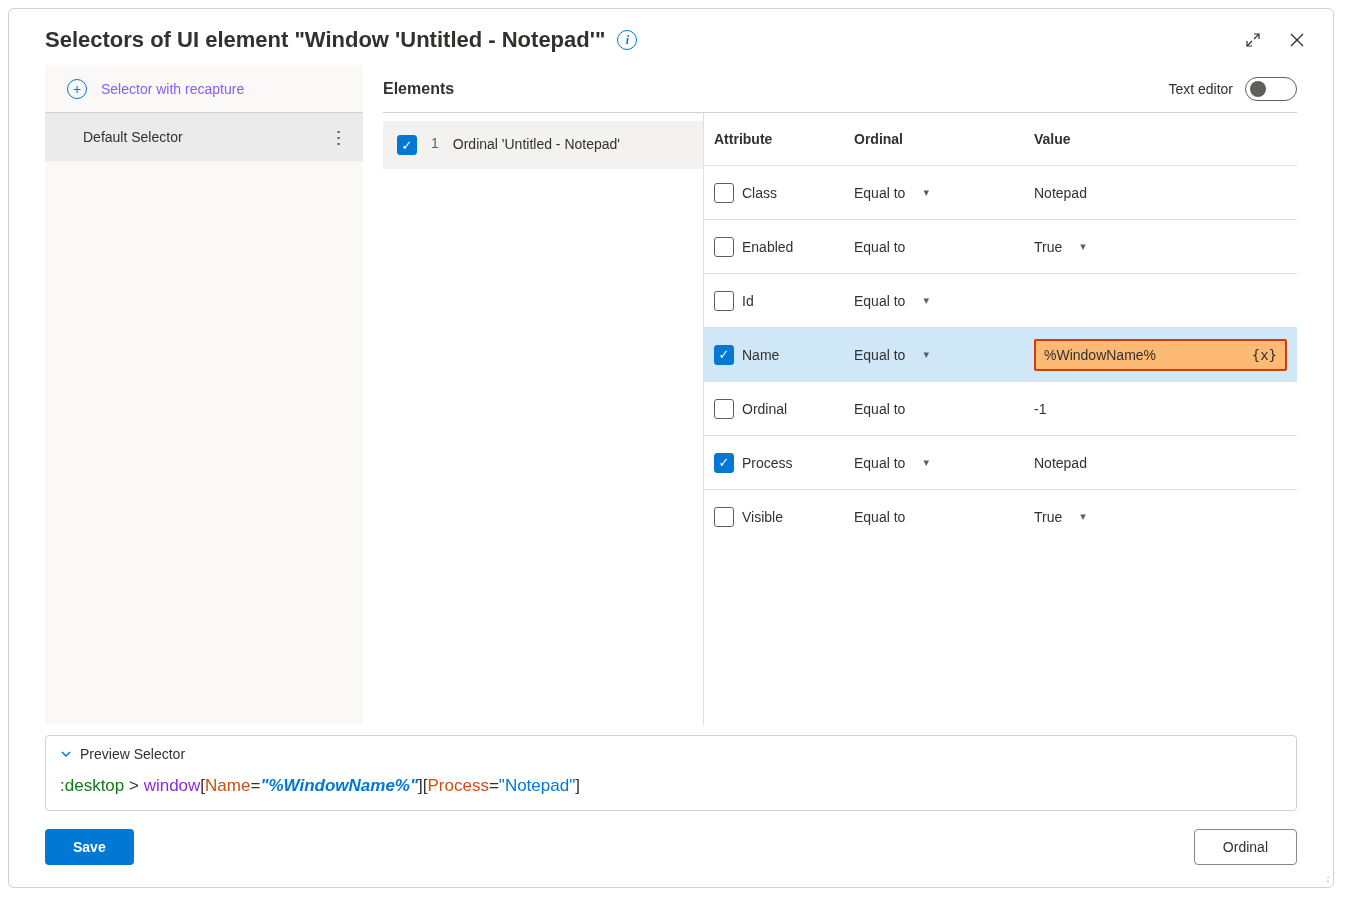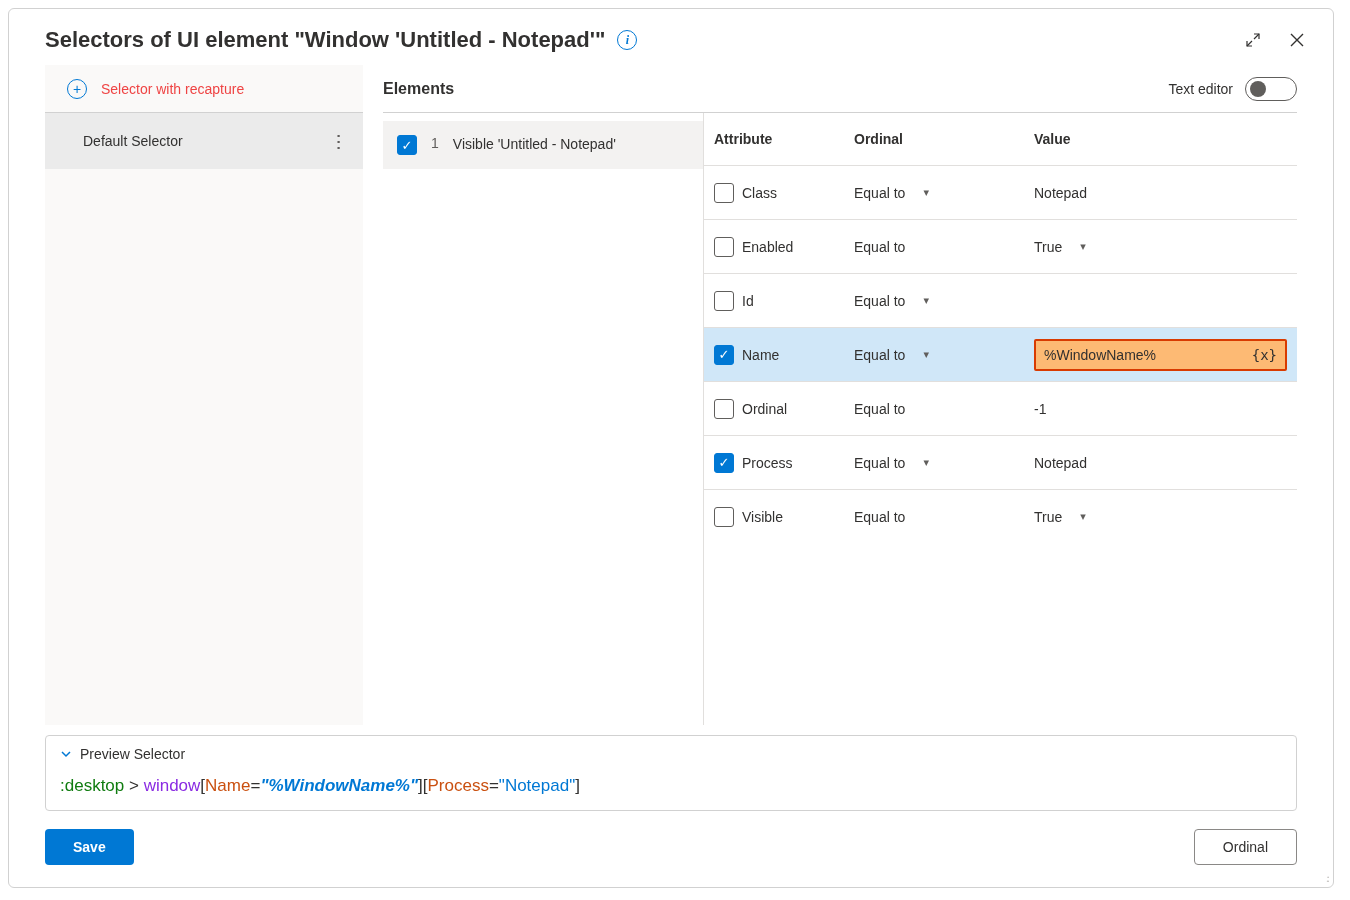--- a/index.html
+++ b/index.html
@@ -7,22 +7,22 @@
   .dialog { width: 1326px; height: 880px; margin: 8px; border: 1px solid #d1d1d1; border-radius: 6px; background: #fff; display: flex; flex-direction: column; position: relative; }
   .header { display: flex; align-items: center; padding: 18px 28px 12px 36px; }
   .title { font-size: 22px; font-weight: 600; color: #323130; }
   .info-icon { margin-left: 12px; width: 20px; height: 20px; border: 1.5px solid #0078d4; border-radius: 50%; color: #0078d4; display: flex; align-items: center; justify-content: center; font-size: 12px; font-weight: 600; font-style: italic; font-family: Georgia, serif; }
   .header-right { margin-left: auto; display: flex; gap: 28px; align-items: center; }
   .expand-icon, .close-icon { cursor: pointer; color: #323130; }
   .body { flex: 1; display: flex; padding: 0 0 0 36px; gap: 20px; overflow: hidden; }
   .sidebar { width: 318px; display: flex; flex-direction: column; }
   .add-selector { display: flex; align-items: center; gap: 14px; height: 48px; padding: 0 16px 0 22px; border-bottom: 1px solid #d1d1d1; background: #faf9f8; cursor: pointer; }
   .plus-icon { width: 20px; height: 20px; border: 1.5px solid #0078d4; border-radius: 50%; display: flex; align-items: center; justify-content: center; color: #0078d4; font-size: 14px; line-height: 1; }
-  .add-selector-label { color: #ef4444; }
-  .selector-item { display: flex; align-items: center; justify-content: space-between; height: 56px; padding: 0 16px 0 38px; background: #ebebeb; cursor: pointer; }
+  .add-selector-label { color: #8b5cf6; }
+  .selector-item { display: flex; align-items: center; justify-content: space-between; height: 48px; padding: 0 16px 0 38px; background: #ebebeb; cursor: pointer; }
   .more-icon { font-size: 18px; letter-spacing: -2px; transform: rotate(90deg); color: #605e5c; }
   .sidebar-fill { flex: 1; background: #faf9f8; }
   .main { flex: 1; display: flex; flex-direction: column; padding-right: 36px; }
   .main-header { display: flex; align-items: center; justify-content: space-between; height: 48px; border-bottom: 1px solid #d1d1d1; }
   .elements-label { font-size: 16px; font-weight: 600; }
   .text-editor-wrap { display: flex; align-items: center; gap: 12px; }
   .toggle { width: 52px; height: 24px; border: 1px solid #605e5c; border-radius: 12px; position: relative; cursor: pointer; }
   .toggle::after { content: ""; position: absolute; width: 16px; height: 16px; background: #605e5c; border-radius: 50%; top: 3px; left: 4px; }
   .content { flex: 1; display: flex; gap: 0; overflow: hidden; }
   .elements-col { width: 320px; padding-top: 8px; }
@@ -101,21 +101,21 @@
         </div>
       </div>
 
       <div class="content">
         <div class="elements-col">
           <div class="element-row">
             <div class="checkbox checked">
                 <span class="check">✓</span>
               </div>
             <span class="el-num">1</span>
-            <span class="el-name">Visible 'Untitled - Notepad'</span>
+            <span class="el-name">Ordinal 'Untitled - Notepad'</span>
           </div>
         </div>
 
         <div class="attrs-col">
           <div class="attr-header">
             <div class="col-attr">Attribute</div>
             <div class="col-op">Ordinal</div>
             <div class="col-val">Value</div>
           </div>
           <div id="attr-rows">

